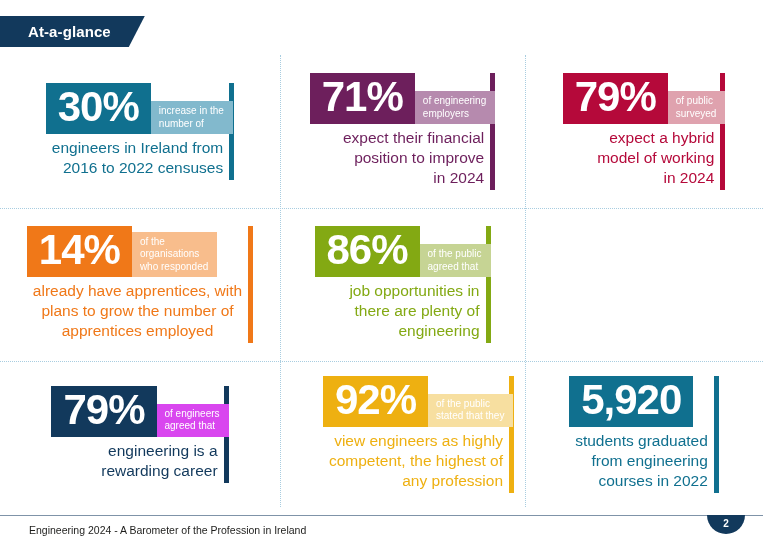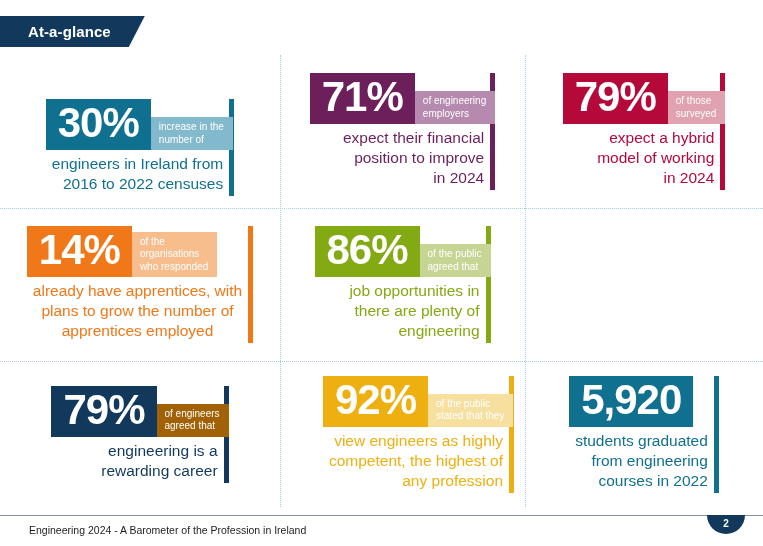--- a/index.html
+++ b/index.html
@@ -192,21 +192,21 @@
 
 <div class="header-banner">
   <span class="title">At-a-glance</span>
 </div>
 
 <div class="grid">
   <div class="grid-line-h" style="top:153px;"></div>
   <div class="grid-line-h" style="top:306px;"></div>
   <div class="grid-line-v" style="left:280px;"></div>
   <div class="grid-line-v" style="left:525px;"></div>
-<div class="cell" style="left: 0px; top: 16px; width: 280px; height: 153px; display: flex; align-items: center; justify-content: center;">
+<div class="cell" style="left: 0px; top: 0px; width: 280px; height: 153px; display: flex; align-items: center; justify-content: center;">
       <div class="stat">
         <div class="stat-top">
           <div class="numbox" style="background: rgb(16, 112, 143);">
             <span class="num">30%</span>
           </div>
           <div class="tagbox" style="background: rgb(130, 185, 205);">
             <div class="tagline">increase in the</div>
             <div class="tagline">number of</div>
           </div>
         </div>
@@ -236,21 +236,21 @@
         <div class="stat-rule" style="background: rgb(109, 31, 92);"></div>
       </div>
     </div>
     <div class="cell" style="left: 525px; top: 0px; width: 238px; height: 153px; display: flex; align-items: center; justify-content: center;">
       <div class="stat">
         <div class="stat-top">
           <div class="numbox" style="background: rgb(181, 9, 58);">
             <span class="num">79%</span>
           </div>
           <div class="tagbox" style="background: rgb(223, 162, 174);">
-            <div class="tagline">of those</div>
+            <div class="tagline">of public</div>
             <div class="tagline">surveyed</div>
           </div>
         </div>
         <div class="stat-body align-right" style="color: rgb(181, 9, 58);">
           <div class="bodyline">expect a hybrid</div>
           <div class="bodyline">model of working</div>
           <div class="bodyline">in 2024</div>
         </div>
         <div class="stat-rule" style="background: rgb(181, 9, 58);"></div>
       </div>
@@ -293,21 +293,21 @@
         </div>
         <div class="stat-rule" style="background: rgb(131, 169, 19);"></div>
       </div>
     </div>
     <div class="cell" style="left: 0px; top: 306px; width: 280px; height: 146px; display: flex; align-items: center; justify-content: center;">
       <div class="stat">
         <div class="stat-top">
           <div class="numbox" style="background: rgb(18, 57, 92);">
             <span class="num">79%</span>
           </div>
-          <div class="tagbox" style="background: #a16207; justify-content: flex-end;">
+          <div class="tagbox" style="background: #d946ef; justify-content: flex-end;">
             <div class="tagline">of engineers</div>
             <div class="tagline">agreed that</div>
           </div>
         </div>
         <div class="stat-body align-right" style="color: rgb(18, 57, 92);">
           <div class="bodyline">engineering is a</div>
           <div class="bodyline">rewarding career</div>
         </div>
         <div class="stat-rule" style="background: rgb(18, 57, 92);"></div>
       </div>

